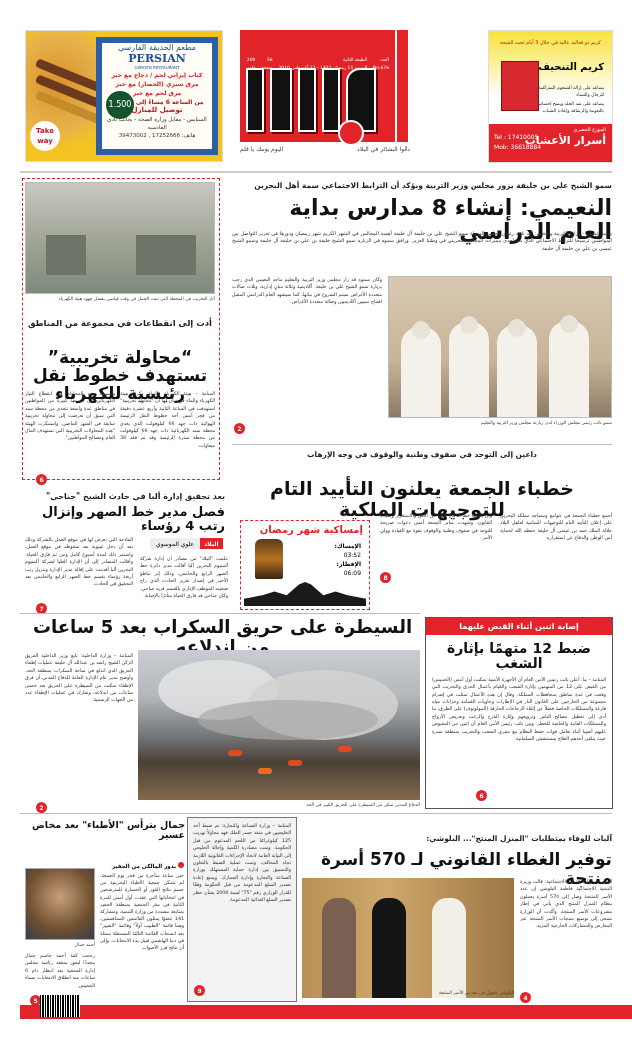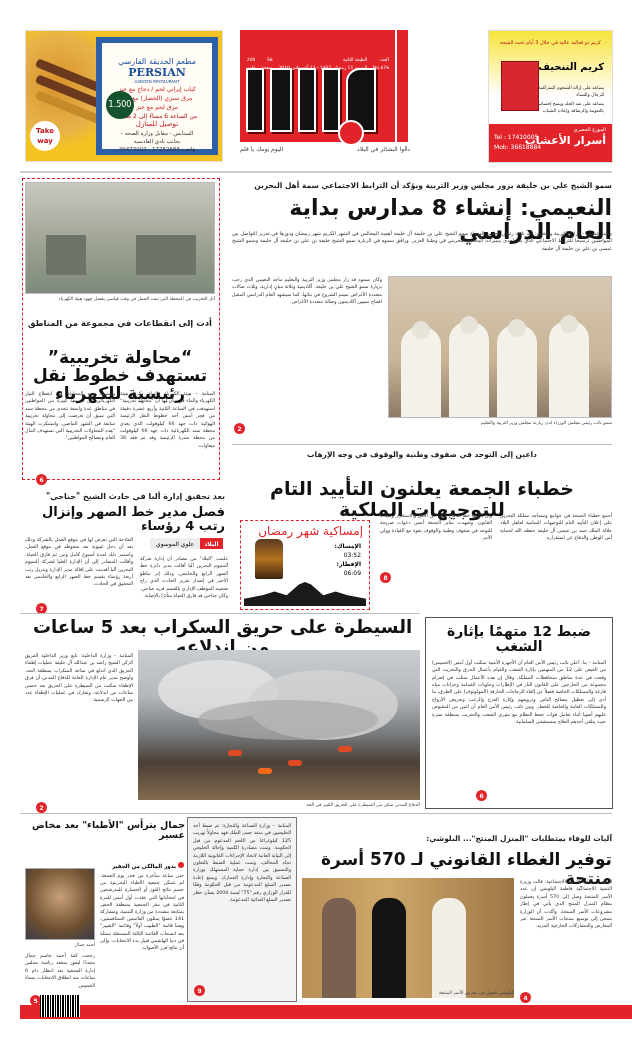--- a/index.html
+++ b/index.html
@@ -1,25 +1,25 @@
 <!DOCTYPE html>
 <html><head>
 <meta charset="utf-8">
 <style>
 *{box-sizing:border-box;margin:0;padding:0}
 body{width:632px;height:1038px;background:#fff;font-family:"DejaVu Sans",sans-serif;position:relative;overflow:hidden;direction:rtl}
 .abs{position:absolute}
 .ad-left{left:25px;top:30px;width:198px;height:132px;background:#f4c321;border:1px solid #ddd;overflow:hidden}
 .ad-left .frame{position:absolute;left:70px;top:6px;right:4px;bottom:6px;background:#2d5fa8;padding:6px}
-.ad-left .inner{background:#fffdf5;width:100%;height:100%;position:relative;padding:14px;text-align:center}
+.ad-left .inner{background:#fffdf5;width:100%;height:100%;position:relative;padding:0;text-align:center}
 .ad-left .food{position:absolute;left:0;top:0;width:80px;height:132px;background:radial-gradient(circle at 40% 40%,#d9922b,#e7b24b 50%,#f4c321 70%)}
 .ad-left .kebab{position:absolute;left:8px;width:70px;height:9px;background:#6b3a1e;border-radius:4px;transform:rotate(22deg)}
 .ad-left .brand{font-family:"DejaVu Serif",serif;color:#1d4f9a;font-weight:bold;font-size:11px;direction:ltr}
 .ad-left .brand-ar{color:#1d4f9a;font-size:8px}
-.ad-left .line{color:#d32027;font-size:6px;line-height:9px;font-weight:normal}
+.ad-left .line{color:#d32027;font-size:6px;line-height:9px;font-weight:bold}
 .ad-left .price{position:absolute;left:4px;top:48px;width:28px;height:28px;border-radius:50%;background:#14532d;color:#fff;font-size:8px;line-height:28px;text-align:center;direction:ltr}
 .ad-left .take{position:absolute;left:4px;bottom:10px;width:30px;height:30px;border-radius:50%;background:#fff;color:#c8141b;font-size:7px;font-weight:bold;text-align:center;line-height:10px;padding-top:5px;direction:ltr}
 .ad-left .contact{font-size:5.5px;color:#333;line-height:8px}
 .masthead{left:240px;top:30px;width:155px;height:112px;background:#e2232a}
 .logo-black{position:absolute;left:6px;top:38px;width:142px;height:64px;display:flex;gap:6px;justify-content:flex-end}
 .logo-black span{display:block;background:#111;border:2px solid #fff;box-shadow:2px 2px 0 #600}
 .dateline{position:absolute;right:6px;top:26px;left:6px;color:#fff;font-size:4.5px;line-height:8px;display:flex;justify-content:space-between}
 .dateline div{text-align:right}
 .side-strip{left:396px;top:30px;width:12px;height:112px;background:#e2232a;border-left:1px solid #fff}
 .logo-dot{left:338px;top:120px;width:26px;height:26px;border-radius:50%;background:#e2232a;border:2px solid #fff}
@@ -51,21 +51,21 @@
 .security-box{left:425px;top:617px;width:188px;height:192px;border:1px solid #555}
 .security-box .tag{background:#e2232a;color:#fff;font-size:8px;font-weight:bold;text-align:center;padding:4px 0}
 .smuggle-box{left:187px;top:817px;width:110px;height:185px;border:1px solid #777;background:#f3f3f3}
 .smuggle-box .hd{background:#e5e5e5;padding:4px;text-align:center;font-weight:bold;font-size:7.5px;line-height:12px;border-bottom:1px solid #999}
 .footer-band{left:20px;top:1005px;width:612px;height:14px;background:#e2232a}
 .footer-band .barcode{position:absolute;left:20px;top:-10px;width:40px;height:22px;background:repeating-linear-gradient(90deg,#000 0 1px,#fff 1px 2px,#000 2px 4px,#fff 4px 5px)}
 .wm{left:0;top:1010px;width:632px;height:28px;display:flex;justify-content:space-between;align-items:center;padding:0 4px;direction:ltr}
 .wm .url{font-family:"DejaVu Sans Mono",monospace;font-size:20px;font-weight:bold;color:#f0c2d8;-webkit-text-stroke:1px #5a2b3d;letter-spacing:.5px}
 .wm .slogan{font-size:15px;font-weight:bold;color:#b8d8f4;-webkit-text-stroke:.8px #1b3c66;direction:rtl}
 .ramadan{left:240px;top:520px;width:130px;height:90px;border:1.5px dashed #e2232a;background:#fff}
-.ramadan .hd{color:#e2232a;font-size:12px;font-weight:normal;text-align:right;padding:3px 6px}
+.ramadan .hd{color:#e2232a;font-size:10px;font-weight:bold;text-align:right;padding:3px 6px}
 .mosque{position:absolute;bottom:3px;left:3px;right:3px;height:24px;background:#1a1a1a;clip-path:polygon(0 100%,0 70%,15% 55%,25% 40%,35% 55%,45% 10%,50% 0,55% 10%,65% 55%,75% 40%,85% 55%,100% 70%,100% 100%)}
 .lantern{position:absolute;left:14px;top:18px;width:28px;height:40px;background:linear-gradient(#5a3a20,#b5721f 50%,#3d2612);border-radius:6px 6px 2px 2px}
 .family-img{left:302px;top:878px;width:310px;height:120px;background:linear-gradient(90deg,#b88f55,#cfa86b 40%,#9c7645);overflow:hidden}
 .family-img .fig{position:absolute;bottom:0;width:34px;height:100px;background:#141414;border-radius:15px 15px 0 0}
 .jamal-img{left:25px;top:868px;width:70px;height:72px;background:radial-gradient(circle at 50% 40%,#c8a07a,#6f5030 60%,#3c3c4a);border:1px solid #aaa}
 </style>
 </head>
 <body>
 
 <div class="abs ad-left">
@@ -200,20 +200,21 @@
   <div class="smoke" style="left:110px;top:20px;width:150px;height:70px;background:rgba(210,210,210,.85)"></div>
   <div class="smoke" style="left:60px;top:50px;width:180px;height:40px;background:rgba(170,170,170,.7)"></div>
   <div class="flame" style="left:90px;top:100px"></div>
   <div class="flame" style="left:150px;top:110px"></div>
   <div class="flame" style="left:200px;top:96px"></div>
   <div class="flame" style="left:120px;top:118px;background:#f06a1c"></div>
 </div>
 <div class="abs caption" style="left:138px;top:802px;width:282px;text-align:right">الدفاع المدني تمكن من السيطرة على الحريق الكبير في الحد</div>
 
 <div class="abs security-box">
+  <div class="tag">إصابة اثنين أثناء القبض عليهما</div>
   <div class="hl-big" style="font-size:14px;text-align:center;padding:6px 4px 4px">ضبط 12 متهمًا بإثارة الشغب</div>
   <div class="body-txt" style="padding:0 6px">المنامة – بنا: أعلن نائب رئيس الأمن العام أن الأجهزة الأمنية تمكنت أول أمس (الخميس) من القبض على 12 من المتهمين بإثارة الشغب والقيام بأعمال الحرق والتخريب التي وقعت في عدة مناطق بمحافظات المملكة. وقال إن هذه الأعمال تمثلت في إضرام مجموعة من الخارجين على القانون النار في الإطارات وحاويات القمامة وخزانات مياه فارغة والممتلكات الخاصة فضلاً عن إلقاء الزجاجات الحارقة (المولوتوف) على الطرق، ما أدى إلى تعطيل مصالح الناس وترويعهم وإثارة الفزع والرعب وتعريض الأرواح والممتلكات العامة والخاصة للخطر. وبين نائب رئيس الأمن العام أن اثنين من المقبوض عليهم أصيبا أثناء تعامل قوات حفظ النظام مع مثيري الشغب والتخريب بمنطقة سترة حيث يتلقى أحدهم العلاج بمستشفى السلمانية.</div>
   <div style="position:absolute;left:50px;bottom:6px"><span class="num-dot">6</span></div>
 </div>
 
 <div class="abs" style="left:20px;top:813px;width:592px;height:1px;background:#bbb"></div>
 
 <div class="abs hl-big" style="left:25px;top:820px;width:160px;font-size:9.5px">جمال يترأس "الأطباء" بعد مخاض عسير</div>
 <div class="abs jamal-img"></div>
 <div class="abs caption" style="left:25px;top:942px;width:70px;text-align:right">أحمد جمال</div>

